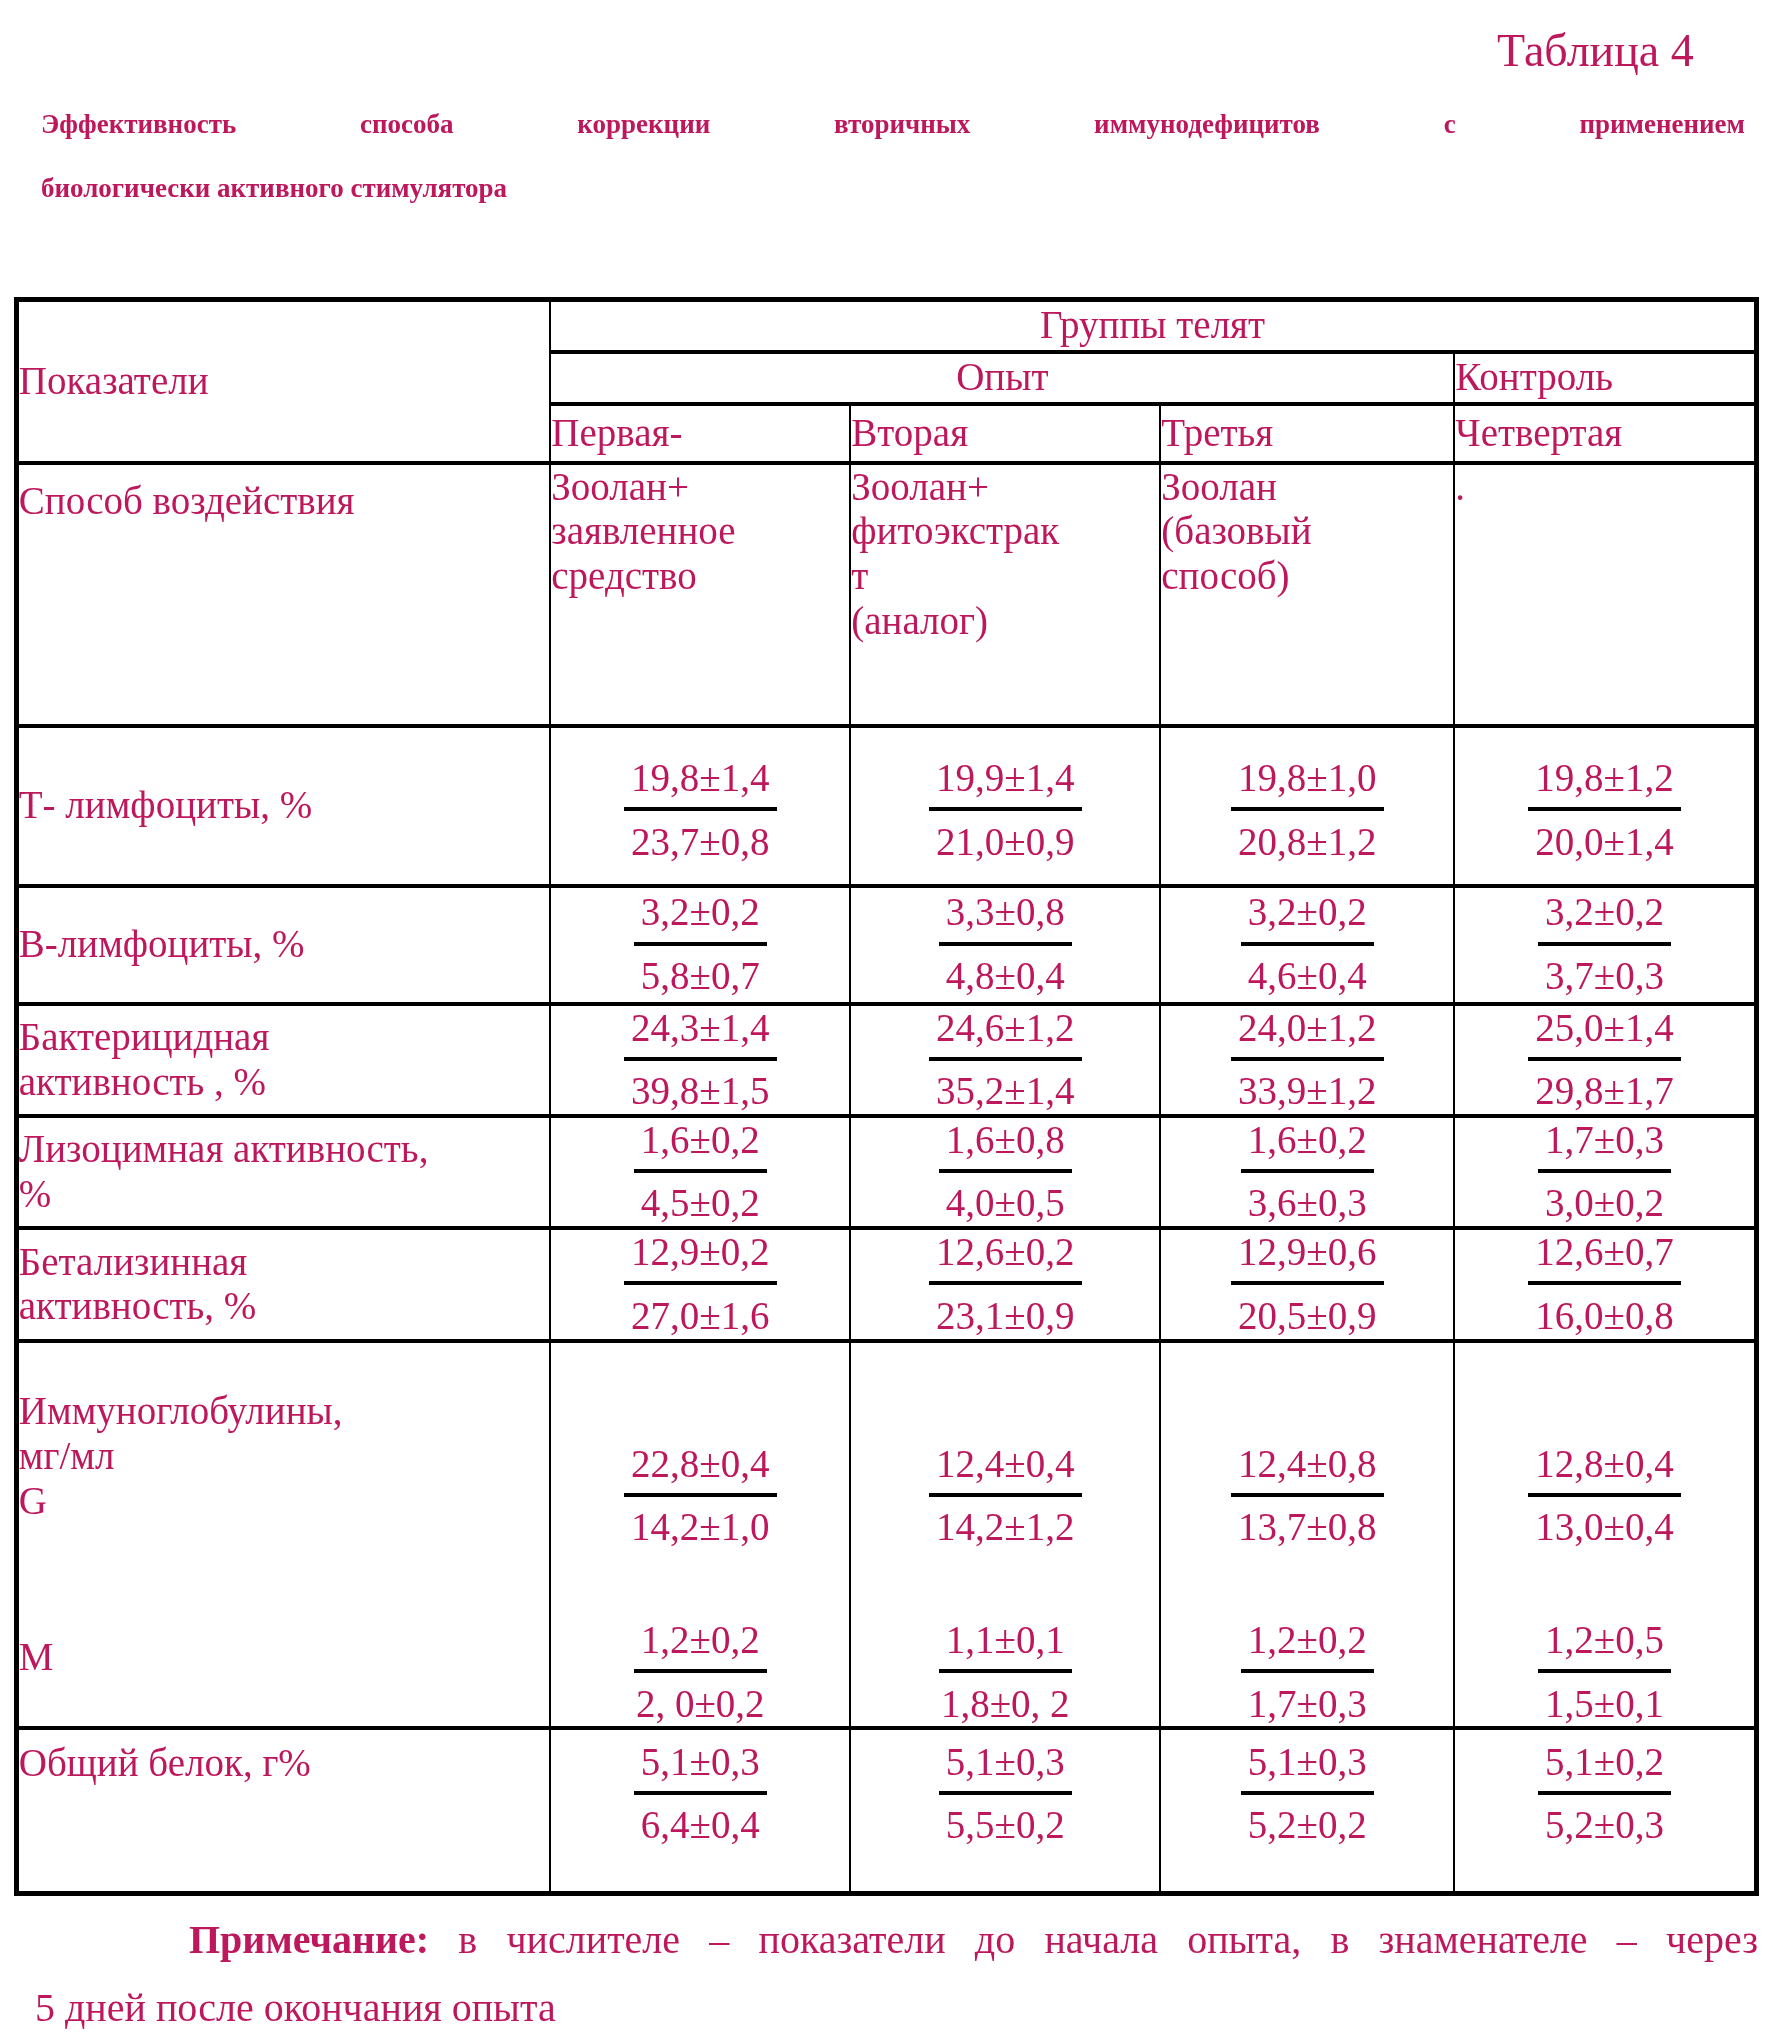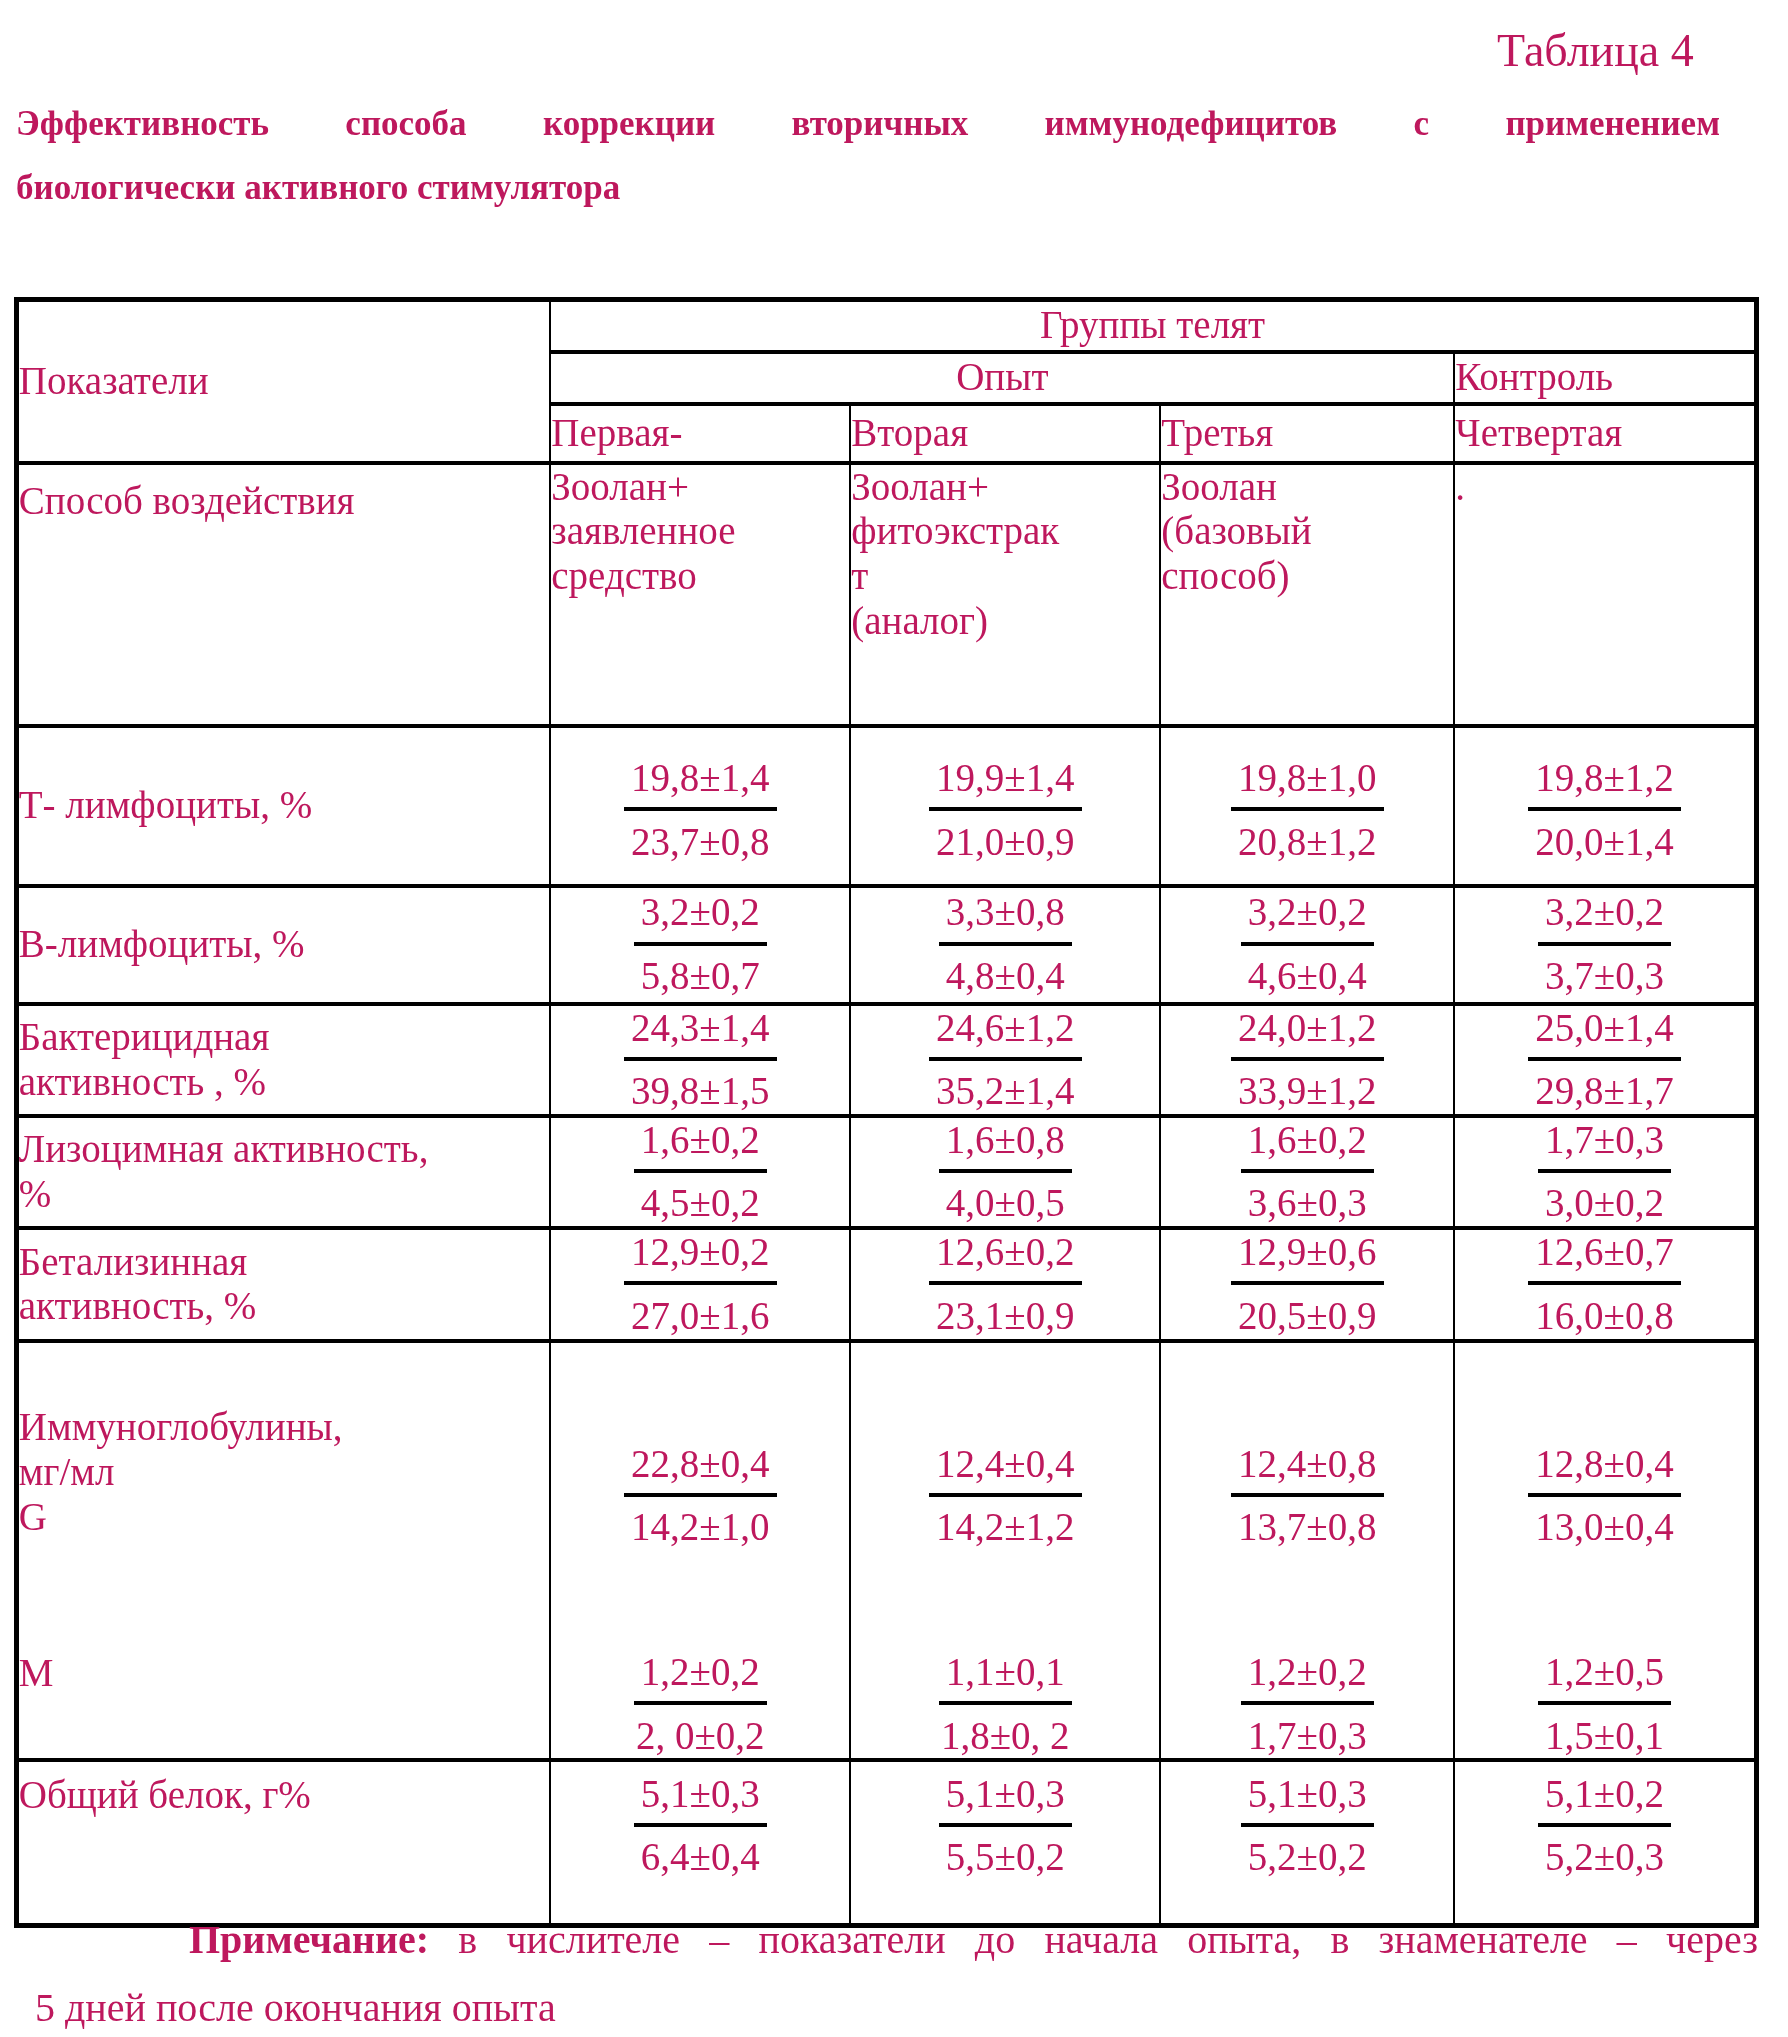--- a/index.html
+++ b/index.html
@@ -1,22 +1,22 @@
 <!DOCTYPE html>
 <html style="font-size:14.7px"><head>
 <meta charset="utf-8">
 <style>
   html,body{margin:0;padding:0;background:#fff;}
   .page{position:relative;width:1789px;height:2038px;background:#ffffff;color:#be185d;
         font-family:"Liberation Serif", serif;overflow:hidden;}
 
   .table-label{position:absolute;top:24px;left:1497px;font-size:46px;}
 
-  .heading{position:absolute;top:92px;left:16px;width:1704px;font-weight:bold;
-           font-size:35px;line-height:64px;}
+  .heading{position:absolute;top:92px;left:41px;width:1704px;font-weight:bold;
+           font-size:27px;line-height:64px;}
   .heading .l1{display:block;text-align:justify;text-align-last:justify;}
   .heading .l2{display:block;}
 
   table.t{position:absolute;left:13.8px;top:297px;width:1741px;border-collapse:collapse;
           table-layout:fixed;font-size:39px;border:5.5px solid #000;}
   .t td{border:2.8px solid #000;border-top-width:4.6px;border-bottom-width:4.6px;
         padding:0;vertical-align:middle;line-height:1.15;}
 
   .hc{text-align:center;}
   .hl{text-align:left;padding-left:13px;}
@@ -38,21 +38,21 @@
   .r-t .lbl{vertical-align:middle;}
 
   .r-prot td{vertical-align:top;}
   .r-prot .lbl{padding-top:11px;font-family:Liberation Serif, serif;}
   .r-prot .data{padding-top:9.2px;font-family:Liberation Serif, serif;}
 
   .immuno-lbl{vertical-align:top;padding-top:9.2px;line-height:53px;padding-left:26px;text-align:left;}
   .m-lbl{margin-top:112px;}
   .icol{vertical-align:top;}
   .icol .gfrac{margin-top:99px;}
-  .icol .mfrac{margin-top:100px;}
+  .icol .mfrac{margin-top:68px;}
 
   .note{position:absolute;top:1906px;left:35px;width:1723px;font-size:40px;line-height:68px;}
   .note .l1{display:block;text-indent:154px;text-align:justify;text-align-last:justify;}
   .note .l2{display:block;}
   .nb{font-weight:bold;}
 </style>
 </head>
 <body>
 
 <div class="page">

